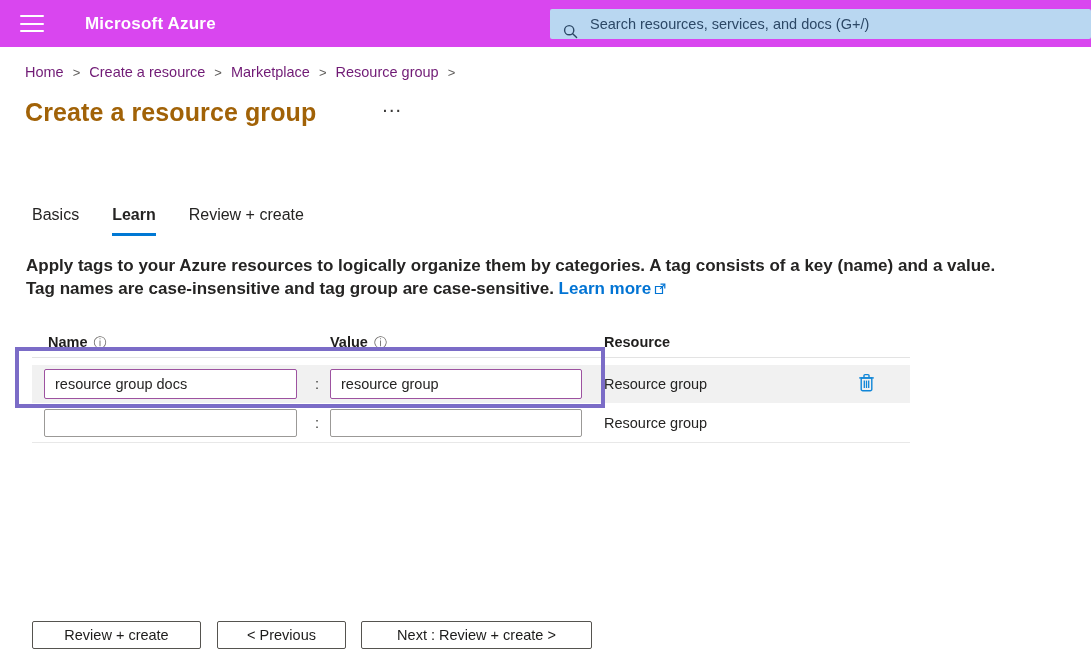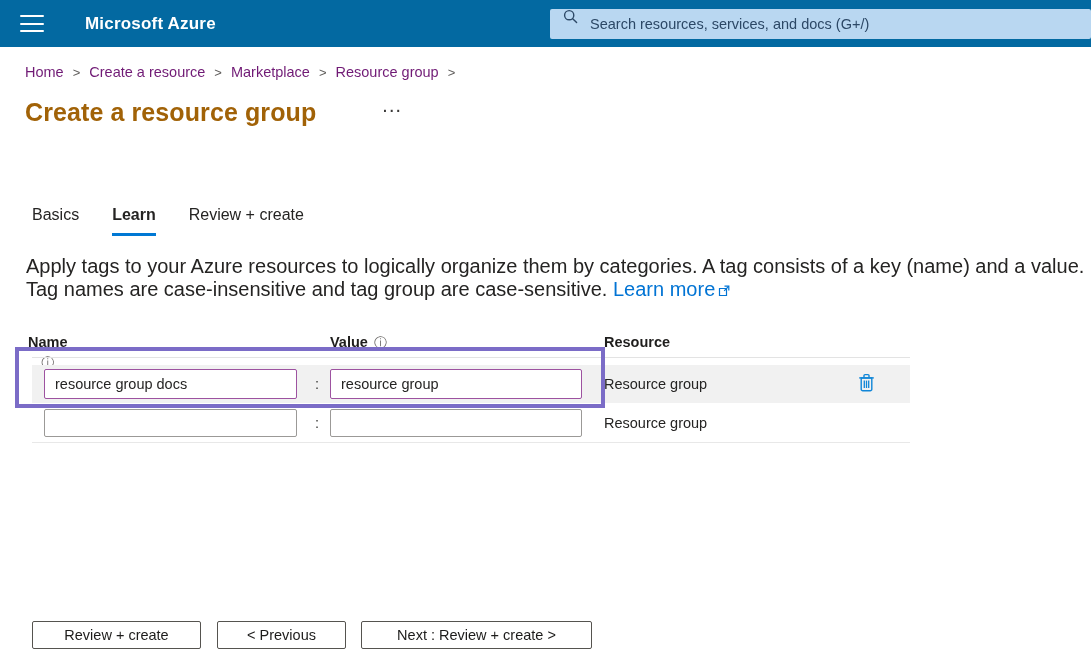--- a/index.html
+++ b/index.html
@@ -14,21 +14,21 @@
     height: 664px;
     background: #ffffff;
     overflow: hidden;
   }
 
   
   .topbar {
     position: absolute;
     left: 0; top: 0;
     width: 100%; height: 47px;
-    background: #0369a1;
+    background: #d946ef;
   }
   .hamburger {
     position: absolute;
     left: 20px; top: 15px;
     width: 24px; height: 17px;
     display: flex; flex-direction: column; justify-content: space-between;
     cursor: pointer;
   }
   .hamburger span {
     display: block; height: 2px; width: 100%;
@@ -42,21 +42,21 @@
     font-size: 17px;
     font-weight: 700;
     letter-spacing: 0.2px;
   }
   .search-wrap {
     position: absolute;
     left: 550px; top: 9px;
     width: 541px; height: 30px;
     background: #b9d7f1;
     border-radius: 2px;
-    display: flex; align-items: flex-start;
+    display: flex; align-items: flex-end;
   }
   .search-icon-box {
     width: 40px;
     display: flex; align-items: center; justify-content: center;
     flex: 0 0 auto;
   }
   .search-input {
     flex: 1;
     border: none; outline: none;
     background: transparent;
@@ -112,40 +112,41 @@
   }
   .tab.active {
     font-weight: 700;
     border-bottom-color: #0078d4;
   }
 
   
   .description {
     position: absolute;
     left: 26px; top: 255px;
-    font-size: 20px;
+    font-size: 17px;
     line-height: 22.5px;
     color: #252423;
+    font-weight: bold;
   }
   .learn-more {
     color: #0274d4; text-decoration: none; cursor: pointer;
     white-space: nowrap;
   }
   .ext-icon { display: inline-block; vertical-align: -1px; margin-left: 3px; }
 
   
   .tbl-header-name, .tbl-header-value, .tbl-header-resource {
     position: absolute;
     top: 334px;
     font-size: 14.5px;
     font-weight: 700;
     color: #1f1e1d;
     display: flex; align-items: center; gap: 6px;
   }
-  .tbl-header-name { left: 28px; flex-direction: column; }
+  .tbl-header-name { left: 48px; }
   .tbl-header-value { left: 330px; }
   .tbl-header-resource { left: 604px; }
   .info-icon {
     font-size: 13px;
     font-weight: 400;
     color: #6b6967;
     cursor: pointer;
     line-height: 1;
   }
   .tbl-header-line {

